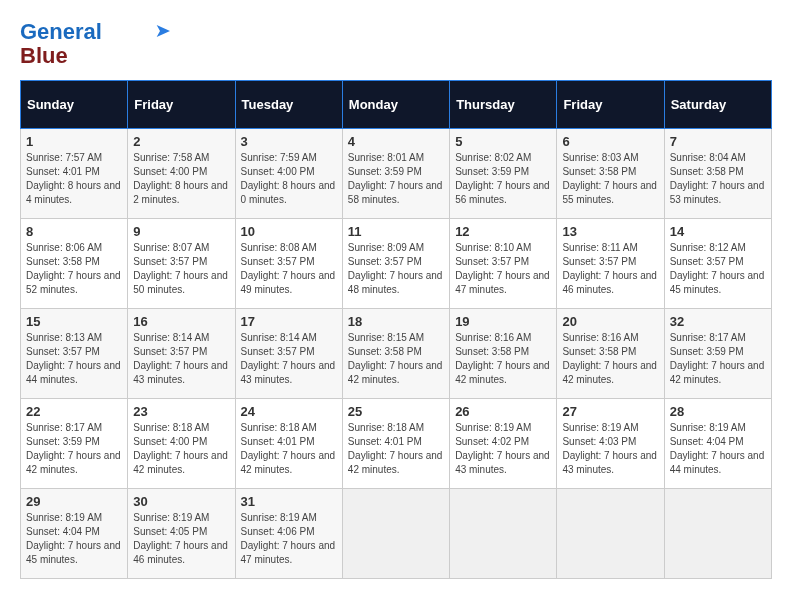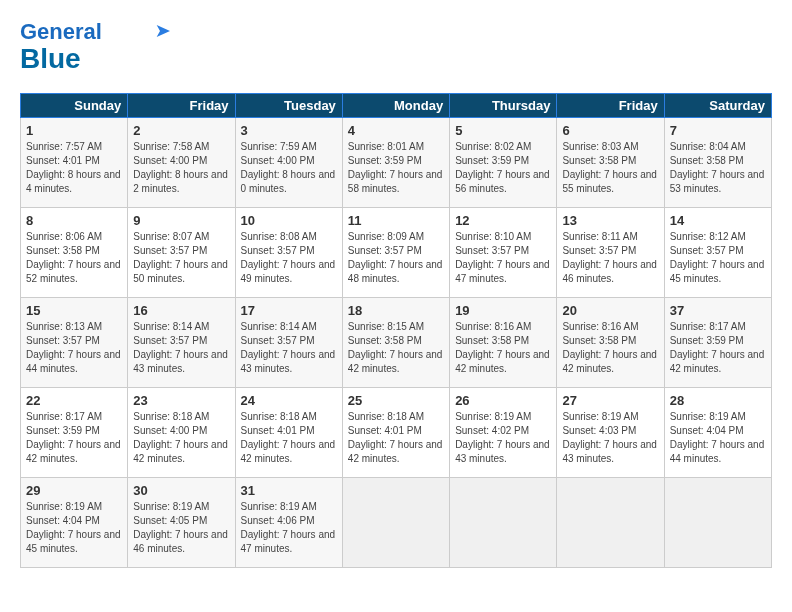--- a/index.html
+++ b/index.html
@@ -7,21 +7,21 @@
       font-family: Arial, sans-serif;
       background: #fff;
       width: 792px;
       min-height: 612px;
       padding: 20px;
     }
     .header-section {
       display: flex;
       justify-content: space-between;
       align-items: flex-start;
-      margin-bottom: 18px;
+      margin-bottom: 12px;
     }
     .logo {
       display: flex;
       flex-direction: column;
       align-items: flex-start;
     }
     .logo-text {
       font-size: 22px;
       font-weight: bold;
       color: #333;
@@ -45,26 +45,26 @@
     .calendar-subtitle {
       font-size: 16px;
       color: #555;
     }
     table {
       width: 100%;
       border-collapse: collapse;
       table-layout: fixed;
     }
     thead tr th {
-      background-color: #0c4a6e;
+      background-color: #0f172a;
       color: #fff;
       font-size: 13px;
       font-weight: bold;
-      text-align: right;
-      padding: 4px 6px;
+      text-align: left;
+      padding: 16px 6px;
       border: 1px solid #2a7de1;
     }
     tbody tr td {
       vertical-align: top;
       padding: 5px 5px;
       font-size: 10.5px;
       color: #333;
       border: 1px solid #ccc;
       height: 90px;
     }
@@ -95,21 +95,21 @@
 <div class="header-section">
   <div class="logo">
     <div style="display:flex; align-items:center;">
       <span class="logo-text">
         <span class="blue">General</span>
       </span>
       <svg class="logo-arrow" viewBox="0 0 30 18">
         <polygon points="10,0 30,9 10,18 15,9" fill="#2a7de1"></polygon>
       </svg>
     </div>
-    <span class="logo-text" style="color:#0369a1; font-size:28px; font-weight:bold;">Blue</span>
+    <span class="logo-text" style="color:#7f1d1d; font-size:22px; font-weight:bold;">Blue</span>
   </div>
   <div class="title-block">
     <div class="calendar-title"></div>
     <div class="calendar-subtitle"></div>
   </div>
 </div>
 
 <table>
   <thead>
     <tr>
@@ -282,21 +282,21 @@
         </td>
         <td>
           <span class="day-number">20</span>
           <div class="day-info">
             Sunrise: 8:16 AM<br>
             Sunset: 3:58 PM<br>
             Daylight: 7 hours and 42 minutes.
           </div>
         </td>
         <td>
-          <span class="day-number">37</span>
+          <span class="day-number">32</span>
           <div class="day-info">
             Sunrise: 8:17 AM<br>
             Sunset: 3:59 PM<br>
             Daylight: 7 hours and 42 minutes.
           </div>
         </td>
       </tr>
       <tr>
         <td>
           <span class="day-number">22</span>

